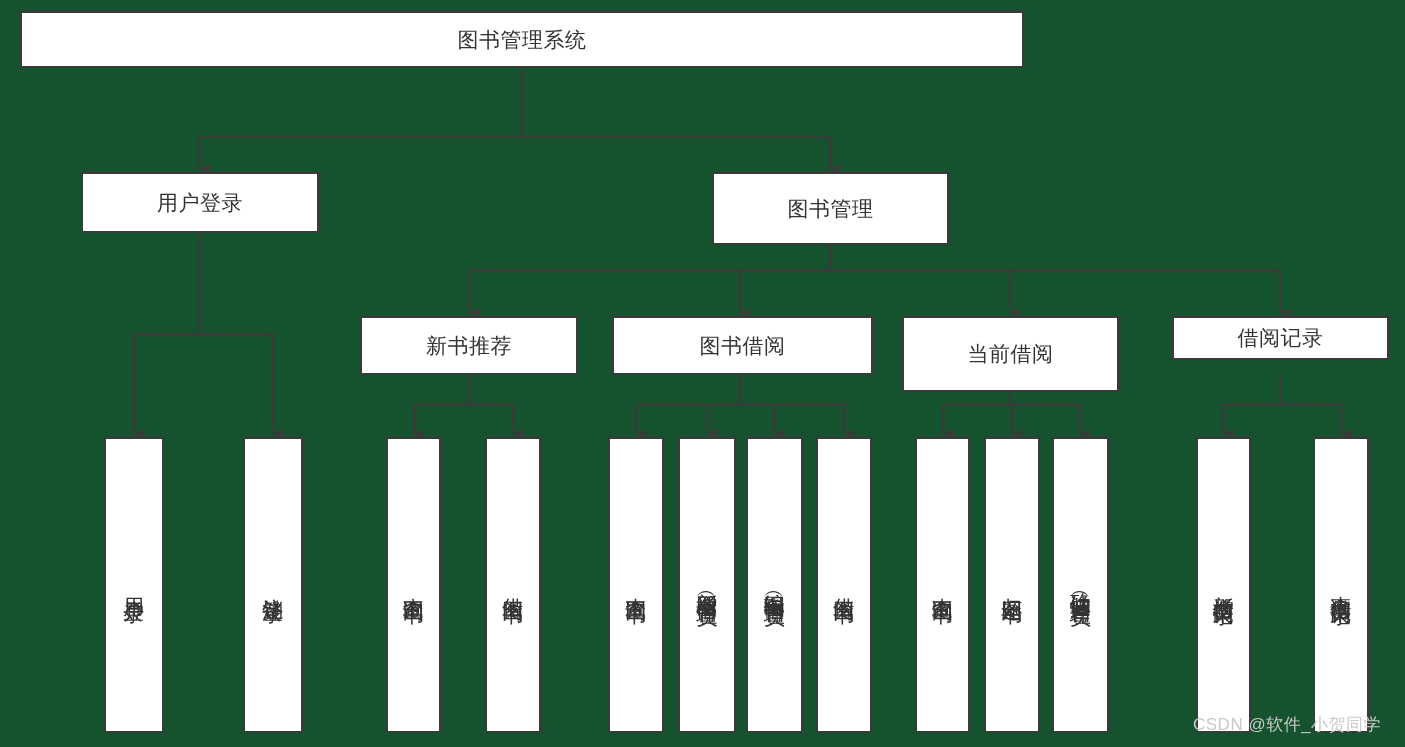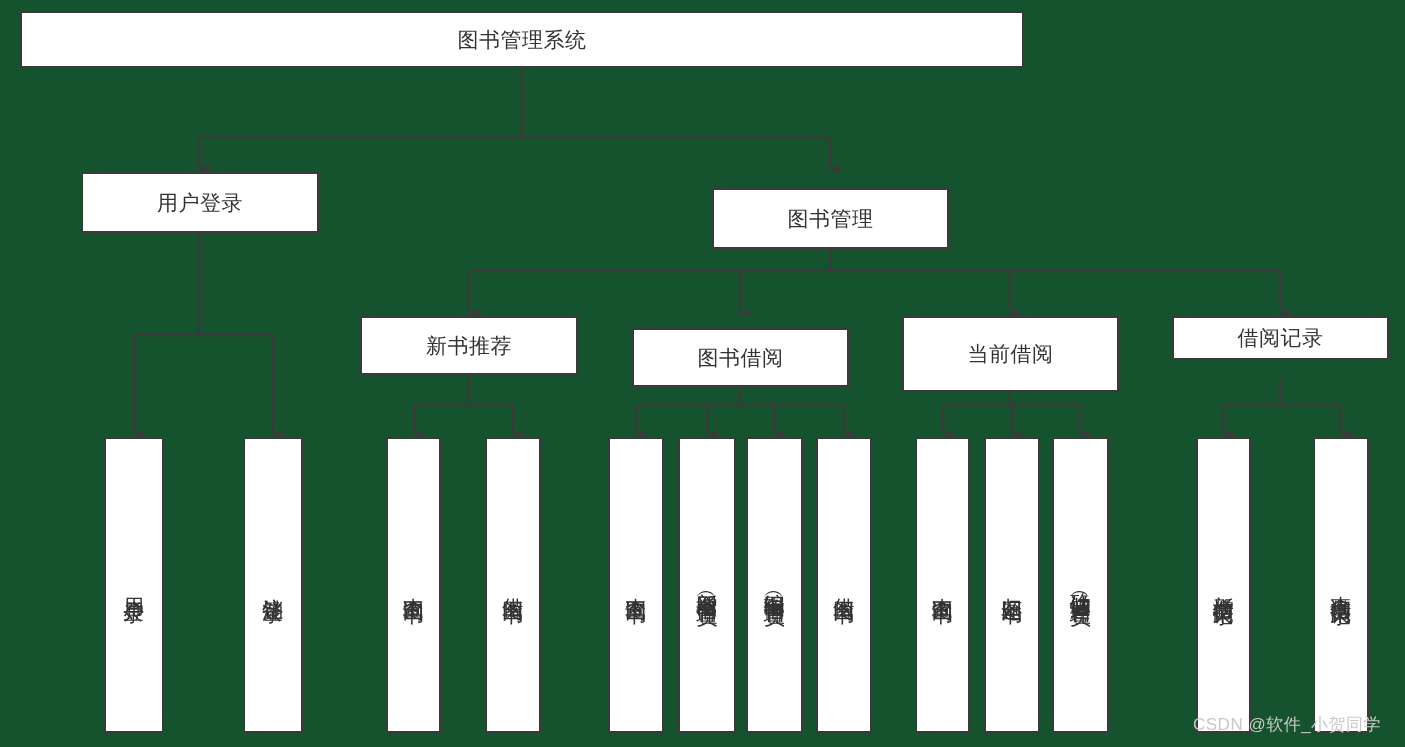--- a/index.html
+++ b/index.html
@@ -116,27 +116,27 @@
       </g>
   </svg>
 
   <div id="nodes-layer">
       <div class="node horizontal" style="left: 20px; top: 11px; width: 1004px; height: 57px;">
         <span class="node-label">图书管理系统</span>
       </div>
       <div class="node horizontal" style="left: 81px; top: 172px; width: 238px; height: 61px;">
         <span class="node-label">用户登录</span>
       </div>
-      <div class="node horizontal" style="left: 712px; top: 172px; width: 237px; height: 61px; margin-top: 16px;">
+      <div class="node horizontal" style="left: 712px; top: 172px; width: 237px; height: 73px;">
         <span class="node-label">图书管理</span>
       </div>
       <div class="node horizontal" style="left: 360px; top: 316px; width: 218px; height: 59px;">
         <span class="node-label">新书推荐</span>
       </div>
-      <div class="node horizontal" style="left: 632px; top: 316px; width: 217px; height: 59px; margin-top: 12px;">
+      <div class="node horizontal" style="left: 612px; top: 316px; width: 261px; height: 59px;">
         <span class="node-label">图书借阅</span>
       </div>
       <div class="node horizontal" style="left: 902px; top: 316px; width: 217px; height: 76px;">
         <span class="node-label">当前借阅</span>
       </div>
       <div class="node horizontal" style="left: 1172px; top: 316px; width: 217px; height: 44px;">
         <span class="node-label">借阅记录</span>
       </div>
       <div class="node vertical" style="left: 104px; top: 437px; width: 60px; height: 296px;">
         <span class="node-label">用户登录</span>

